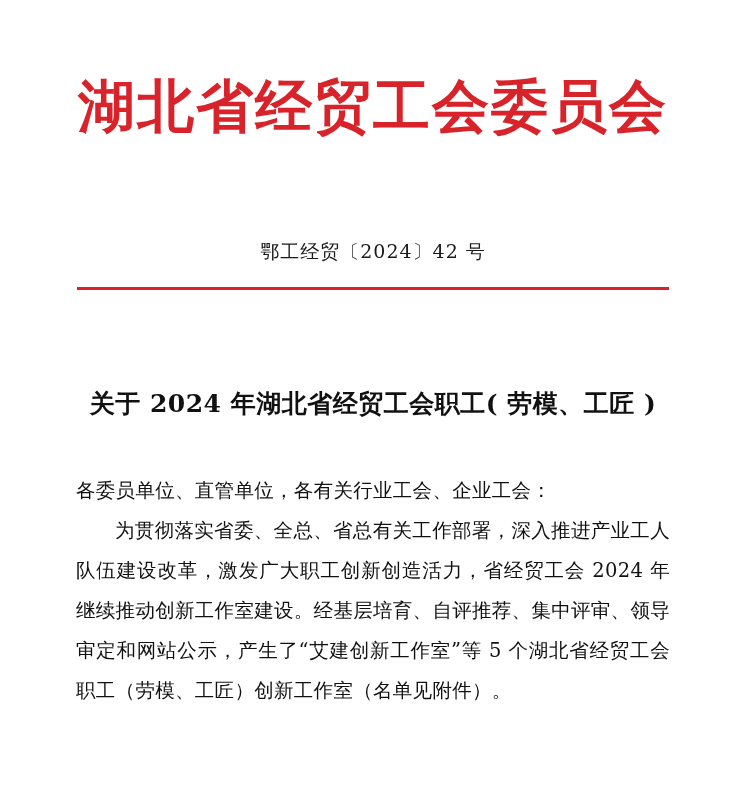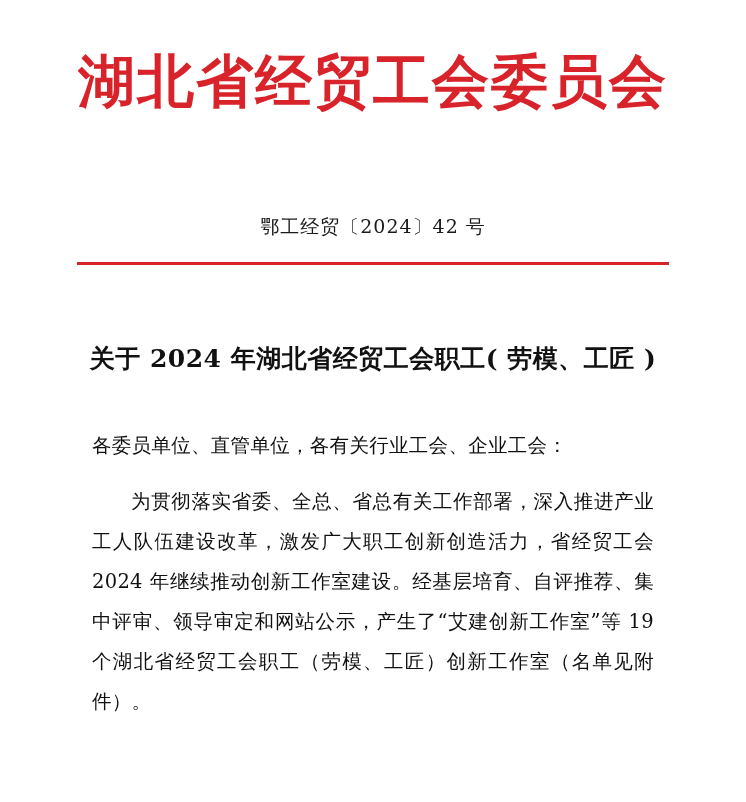--- a/index.html
+++ b/index.html
@@ -26,58 +26,59 @@
     padding-top: 48px;
   }
   .masthead-title {
     color: #d8232a;
     font-family: "DejaVu Serif", "Liberation Serif", serif;
     font-weight: bold;
     font-size: 57px;
     letter-spacing: 2px;
     line-height: 1.15;
     white-space: nowrap;
+    margin-top: 25px;
   }
   .doc-number {
     text-align: center;
     margin-top: 100px;
     font-size: 19px;
     letter-spacing: 1px;
     color: #1a1a1a;
     font-family: "DejaVu Serif", "Liberation Serif", serif;
   }
   .red-rule {
     margin: 22px auto 0 auto;
     width: 592px;
     height: 3px;
     background: #d8232a;
   }
   .doc-title {
-    margin: 72px auto 0 auto;
+    margin: 92px auto 0 auto;
     width: 600px;
     text-align: center;
     font-size: 25px;
     font-weight: bold;
     line-height: 1.75;
     letter-spacing: 0.5px;
     color: #111111;
     font-family: "DejaVu Serif", "Liberation Serif", serif;
   }
   .body-text {
     margin: 46px auto 0 auto;
     width: 594px;
     font-size: 19.5px;
     line-height: 2.05;
     text-align: justify;
     text-justify: inter-ideograph;
     color: #111111;
     letter-spacing: 0.3px;
   }
   .para {
-    margin: 16px;
+    margin: 0;
   }
   .para.indent {
     text-indent: 2em;
   }
 </style>
 </head>
 <body>
 
 <div class="page">
 
@@ -88,16 +89,16 @@
   <div class="doc-number">鄂工经贸〔2024〕42 号</div>
 
   <div class="red-rule"></div>
 
   <div class="doc-title">
     <div>关于 2024 年湖北省经贸工会职工( 劳模、工匠 )</div>
   </div>
 
   <div class="body-text">
     <p class="para">各委员单位、直管单位，各有关行业工会、企业工会：</p>
-    <p class="para indent">为贯彻落实省委、全总、省总有关工作部署，深入推进产业工人队伍建设改革，激发广大职工创新创造活力，省经贸工会 2024 年继续推动创新工作室建设。经基层培育、自评推荐、集中评审、领导审定和网站公示，产生了“艾建创新工作室”等 19 个湖北省经贸工会职工（劳模、工匠）创新工作室（名单见附件）。</p>
+    <p class="para indent">为贯彻落实省委、全总、省总有关工作部署，深入推进产业工人队伍建设改革，激发广大职工创新创造活力，省经贸工会 2024 年继续推动创新工作室建设。经基层培育、自评推荐、集中评审、领导审定和网站公示，产生了“艾建创新工作室”等 5 个湖北省经贸工会职工（劳模、工匠）创新工作室（名单见附件）。</p>
   </div>
 
 </div>
 
 </body></html>

